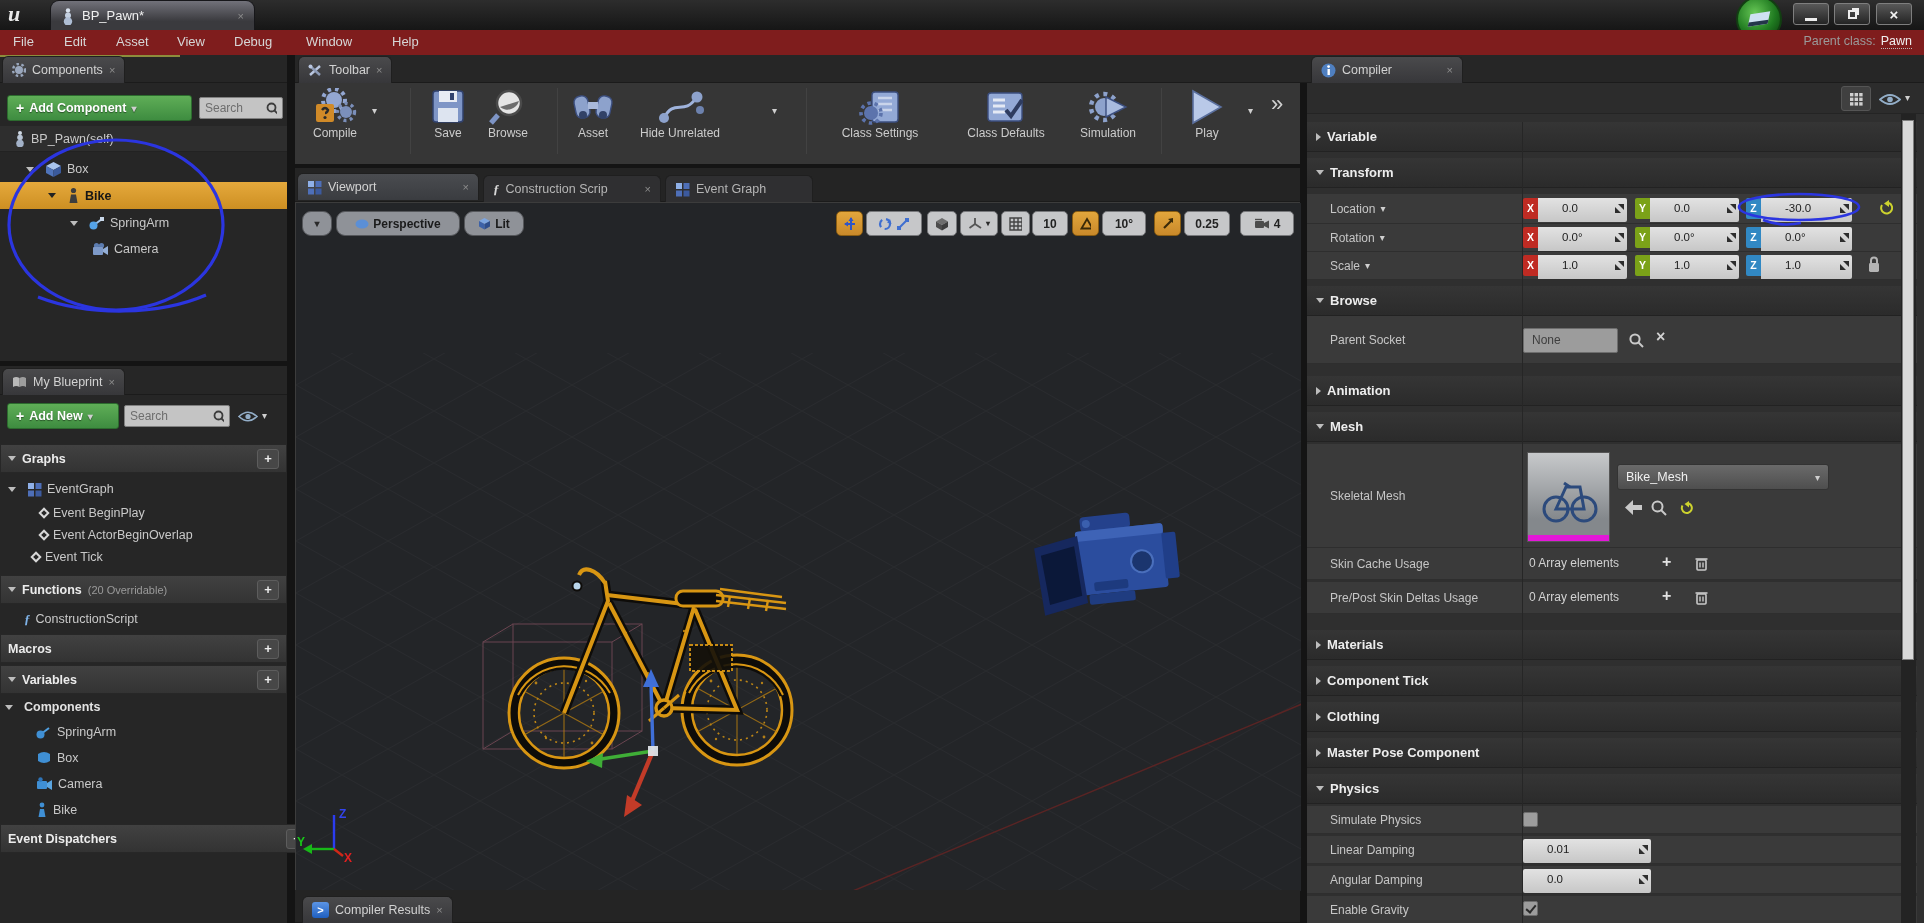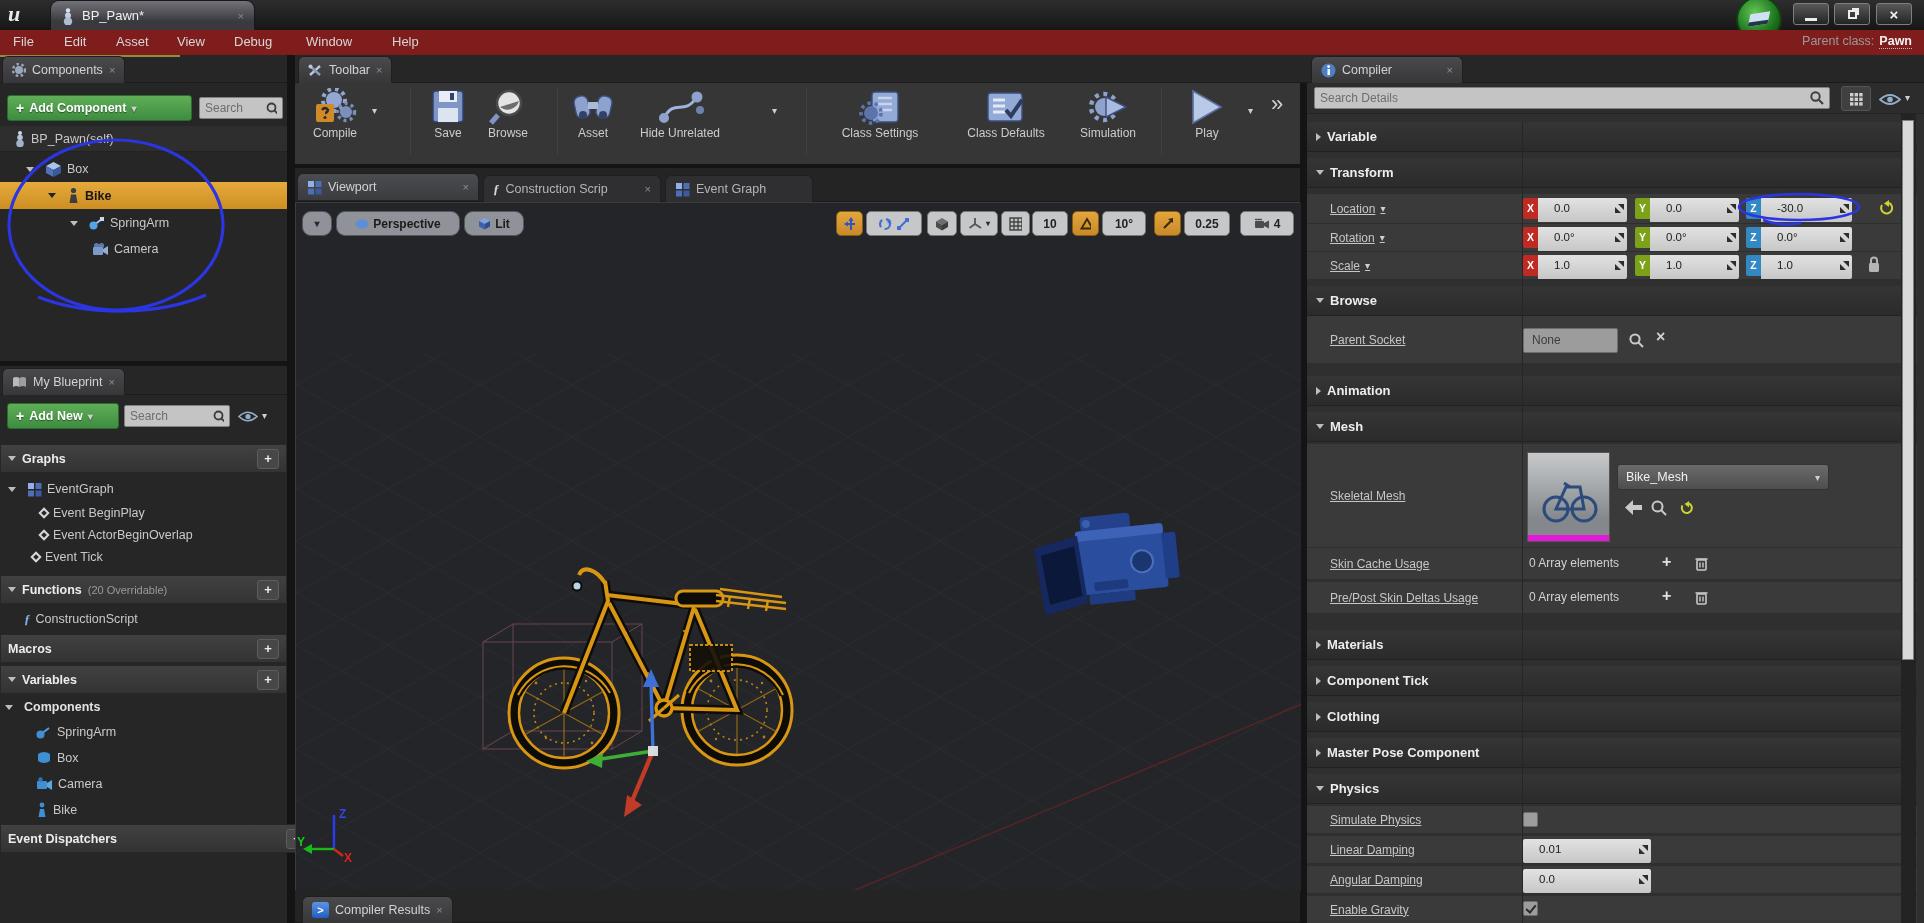--- a/index.html
+++ b/index.html
@@ -21,21 +21,21 @@
   .wbtn .bar { width:12px; height:3px; background:#ededed; margin-top:10px; }
   .wbtn .sq { width:9px; height:9px; border:2px solid #ededed; box-shadow:3px -3px 0 -1px #ededed; }
   .wbtn .x { color:#f2f2f2; font-weight:bold; font-size:15px; line-height:1; }
   #tutorial-circle { left:1736px; top:-4px; width:46px; height:46px; border-radius:50%;
     background:radial-gradient(circle at 40% 35%, #66c655, #1f7a20 55%, #0b3a0c 95%);
     border:2px solid #123f12; display:flex; align-items:center; justify-content:center; }
   #tutorial-circle .cap { width:20px; height:12px; background:#cfe1f2; transform:rotate(-8deg) skewX(-20deg); border-bottom:4px solid #24364a; }
   #menubar { left:0; top:30px; width:1924px; height:25px; background:#7f1d1d; }
   .menu-item { top:4px; color:#d6d6d6; font-size:13px; }
   #parent-class { right:12px; top:4px; font-size:12.5px; color:#9a9a9a; }
-  #parent-class b { color:#f0f0f0; font-weight:bold; border-bottom:1px dotted #bbb; margin-left:5px; }
+  #parent-class b { color:#f0f0f0; font-weight:normal; border-bottom:1px dotted #bbb; margin-left:5px; }
 
   
   .tabstrip { background:#262626; border-bottom:1px solid #1b1b1b; }
   .ptab { display:flex; align-items:center; gap:6px; padding:0 9px; height:27px;
     background:linear-gradient(#4a4a4c,#37373a); border:1px solid #1f1f1f; border-bottom:none;
     border-radius:6px 6px 0 0; color:#d2d2d2; font-size:12.5px; }
   .gbtn { display:flex; align-items:center; gap:5px; background:linear-gradient(#5fae57,#3e8c40);
     border:1px solid #2c6b2e; border-radius:3px; color:#fff; font-weight:bold; font-size:12.5px;
     padding:0 8px; height:26px; text-shadow:0 1px 1px rgba(0,0,0,.45); }
   .gbtn .plus { font-size:14px; }
@@ -71,25 +71,25 @@
     gap:4px; padding:0 7px; }
   .pill.dark { background:#8f9298; border-color:#55575b; color:#1b1b1b; border-radius:9px; }
   .pill.orange { background:linear-gradient(#e2a63c,#c9892a); border-color:#8a5d12; }
 
   
   .dhdr { left:1307px; width:610px; height:30px; background:linear-gradient(#353535,#2b2b2b);
     border-bottom:1px solid #222; display:flex; align-items:center; padding-left:9px;
     font-weight:bold; color:#ededed; font-size:13px; }
   .prow { left:1307px; width:610px; background:#3a3a3a; border-bottom:1px solid #2e2e2e; }
   .plabel { position:absolute; left:23px; top:50%; transform:translateY(-50%); color:#c6c6c6; font-size:12px;
-    display:flex; align-items:center; gap:5px;text-decoration:underline; }
+    display:flex; align-items:center; gap:5px; }
   .chip { position:absolute; width:15px; height:21px; border-radius:2px 0 0 2px; color:#fff;
     font-size:10.5px; font-weight:bold; text-align:center; line-height:21px; }
   .vbox { position:absolute; height:24px; background:linear-gradient(#e2e2e2,#c7c7c7); border-radius:0 2px 2px 0;
-    color:#1c1c1c; font-size:11.5px; line-height:21px; padding-left:16px; }
+    color:#1c1c1c; font-size:11.5px; line-height:21px; padding-left:24px; }
   .dragico { position:absolute; right:3px; top:6px; width:9px; height:9px; }
   .dragico::before { content:""; position:absolute; right:0; top:0; border-left:6px solid transparent; border-top:6px solid #2d2d2d; }
   .dragico::after { content:""; position:absolute; left:0; bottom:0; border-right:6px solid transparent; border-bottom:6px solid #2d2d2d; }
   .cb { position:absolute; width:15px; height:15px; background:#9d9d9d; border:1px solid #6d6d6d; border-radius:2px; }
   .cb.checked::after { content:""; position:absolute; left:4px; top:1px; width:4px; height:8px;
     border:solid #2b2b2b; border-width:0 2px 2px 0; transform:rotate(40deg); }
 
   .vp-axis-label { position:absolute; font-weight:bold; font-size:12px; }
 </style>
 </head>
@@ -671,27 +671,20 @@
       <svg width="15" height="15">
           <circle cx="7.5" cy="7.5" r="7" fill="#4f7fc0"></circle>
           <rect x="6.5" y="6" width="2.4" height="6" fill="#fff"></rect>
           <circle cx="7.6" cy="3.6" r="1.4" fill="#fff"></circle>
         </svg>
       <span>Compiler</span>
       <span class="tab-x">×</span>
     </div>
   </div>
   <div class="ab" style="left:0;top:28px;width:617px;height:31px;background:#2c2c2c;border-bottom:1px solid #242424">
-    <div class="ab searchbox" style="left:7px;top:4px;width:516px">
-      <input placeholder="Search Details" style="">
-      <svg width="14" height="14">
-          <circle cx="5.5" cy="5.5" r="4.2" fill="none" stroke="#3c3c3c" stroke-width="1.9"></circle>
-          <line x1="9" y1="9" x2="13" y2="13" stroke="#3c3c3c" stroke-width="1.9"></line>
-        </svg>
-    </div>
     <div class="ab" style="left:534px;top:3px;width:30px;height:25px;background:#404040;border:1px solid #555;border-radius:3px;display:flex;align-items:center;justify-content:center">
       <svg width="14" height="14">
           <g fill="#cfcfcf">
             <rect x="1" y="1" width="3.4" height="3.4"></rect>
             <rect x="5.6" y="1" width="3.4" height="3.4"></rect>
             <rect x="10.2" y="1" width="3.4" height="3.4"></rect>
             <rect x="1" y="5.6" width="3.4" height="3.4"></rect>
             <rect x="5.6" y="5.6" width="3.4" height="3.4"></rect>
             <rect x="10.2" y="5.6" width="3.4" height="3.4"></rect>
             <rect x="1" y="10.2" width="3.4" height="3.4"></rect>

